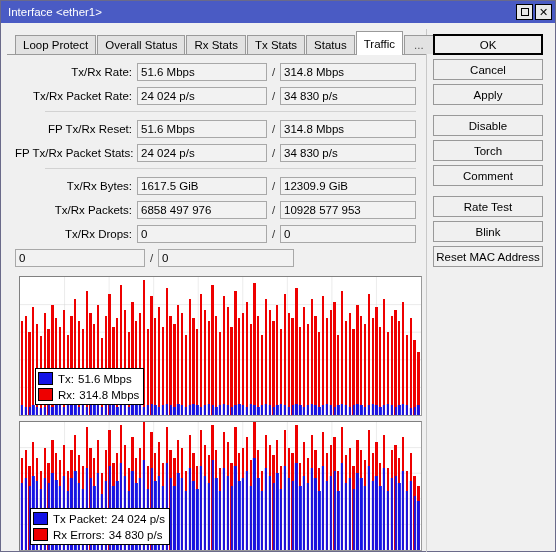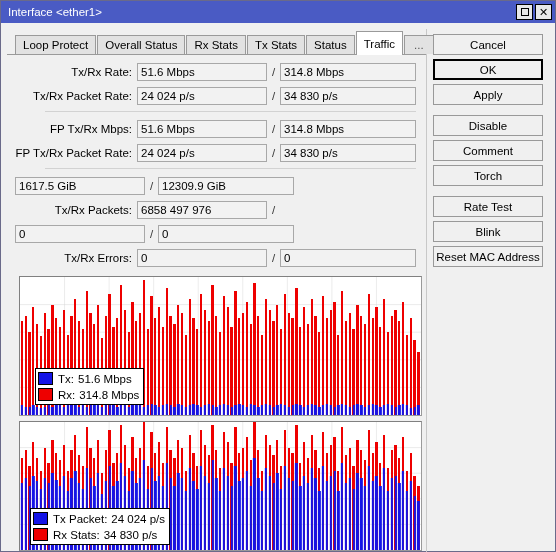--- a/index.html
+++ b/index.html
@@ -259,55 +259,57 @@
         <div class="row">
           <div class="lbl">Tx/Rx Packet Rate:</div>
           <div class="fld a">24 024 p/s</div>
           <div class="slash">/</div>
           <div class="fld b">34 830 p/s</div>
         </div>
 
         <div class="sep"></div>
 
         <div class="row">
-          <div class="lbl">FP Tx/Rx Mbps:</div>
+          <div class="lbl">FP Tx/Rx Reset:</div>
           <div class="fld a">51.6 Mbps</div>
           <div class="slash">/</div>
           <div class="fld b">314.8 Mbps</div>
         </div>
 
         <div class="row">
-          <div class="lbl">FP Tx/Rx Packet Rate:</div>
+          <div class="lbl">FP Tx/Rx Packet Stats:</div>
           <div class="fld a">24 024 p/s</div>
           <div class="slash">/</div>
           <div class="fld b">34 830 p/s</div>
         </div>
 
         <div class="sep"></div>
 
         <div class="row">
+          <div class="lbl">Tx/Rx Bytes:</div>
           <div class="fld a">1617.5 GiB</div>
           <div class="slash">/</div>
           <div class="fld b">12309.9 GiB</div>
         </div>
 
         <div class="row">
           <div class="lbl">Tx/Rx Packets:</div>
           <div class="fld a">6858 497 976</div>
           <div class="slash">/</div>
+          <div class="fld b">10928 577 953</div>
         </div>
 
         <div class="row">
+          <div class="lbl">Tx/Rx Drops:</div>
           <div class="fld a">0</div>
           <div class="slash">/</div>
           <div class="fld b">0</div>
         </div>
 
         <div class="row">
-          <div class="lbl">Tx/Rx Errors:</div>
           <div class="fld a">0</div>
           <div class="slash">/</div>
           <div class="fld b">0</div>
         </div>
 
       </div>
 
       <div id="charts">
 
         <div class="chart" id="chart1">
@@ -1199,48 +1201,48 @@
               </div>
             </div>
           <div class="legend" id="legend2">
             <div class="legrow">
               <span class="swatch sw-tx" style="background: rgb(20, 20, 230);"></span>
               <span class="legname">Tx Packet:</span>
               <span>24 024 p/s</span>
             </div>
             <div class="legrow">
               <span class="swatch sw-rx" style="background: rgb(238, 0, 0);"></span>
-              <span class="legname">Rx Stats:</span>
+              <span class="legname">Rx Errors:</span>
               <span>34 830 p/s</span>
             </div>
           </div>
         </div>
 
       </div>
 
     </div>
 
     <div id="right">
+      <div class="btn default">
+          <span>OK</span>
+        </div>
       <div class="btn">
           <span>Cancel</span>
         </div>
-      <div class="btn default">
-          <span>OK</span>
-        </div>
       <div class="btn">
           <span>Apply</span>
         </div>
       <div class="btn gap">
           <span>Disable</span>
         </div>
       <div class="btn">
+          <span>Torch</span>
+        </div>
+      <div class="btn">
           <span>Comment</span>
-        </div>
-      <div class="btn">
-          <span>Torch</span>
         </div>
       <div class="btn gap">
           <span>Rate Test</span>
         </div>
       <div class="btn">
           <span>Blink</span>
         </div>
       <div class="btn">
           <span>Reset MAC Address</span>
         </div>

